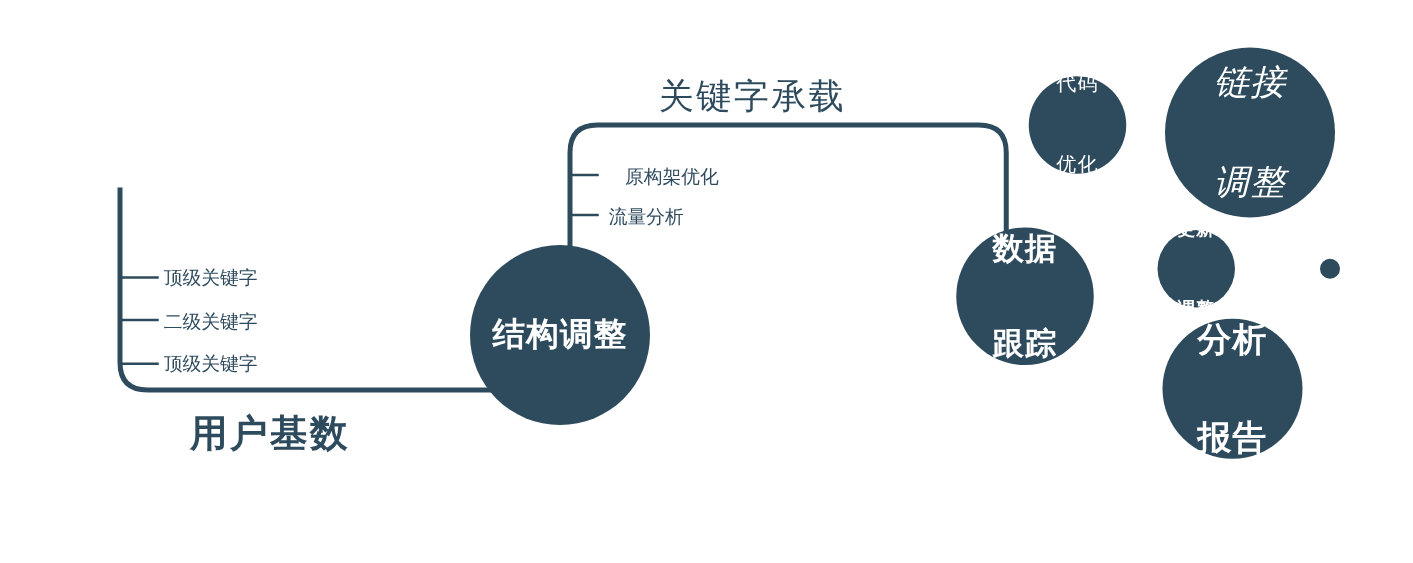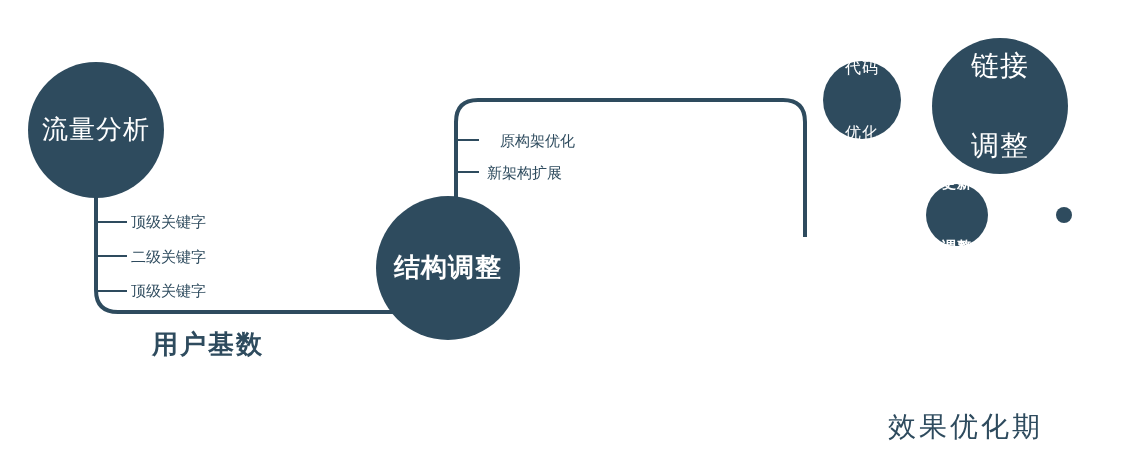--- a/index.html
+++ b/index.html
@@ -39,40 +39,40 @@
     justify-content: center;
     text-align: center;
     line-height: 1.2;
     letter-spacing: 1px;
     gap: 46px;
   }
   .c-traffic   { left: 28px;  top: 62px;  width: 136px; height: 136px; font-size: 26px; }
   .c-structure { left: 376px; top: 196px; width: 144px; height: 144px; font-size: 26px; font-weight: bold; }
   .c-datatrack { left: 765px; top: 182px; width: 110px; height: 110px; font-size: 25px; font-weight: 700; }
   .c-codeopt   { left: 823px; top: 61px;  width: 78px;  height: 78px;  font-size: 16px; }
-  .c-linkadj   { left: 932px; top: 38px;  width: 136px; height: 136px; font-size: 28px; }
+  .c-linkadj   { left: 932px; top: 38px;  width: 136px; height: 136px; font-size: 28px; font-style: italic; }
   .c-updadj    { left: 926px; top: 184px; width: 62px;  height: 62px;  font-size: 14px; font-weight: 700; }
   .c-report    { left: 930px; top: 255px; width: 112px; height: 112px; font-size: 27px; font-weight: 700; }
   .c-dot       { left: 1056px; top: 207px; width: 16px; height: 16px; }
 
   .label {
     position: absolute;
     color: var(--primary);
     white-space: nowrap;
   }
   .branch-label { font-size: 15px; }
   .b-top  { left: 131px; top: 213px; }
   .b-sec  { left: 131px; top: 248px; text-align: center; }
   .b-aux  { left: 131px; top: 282px; }
   .b-orig { left: 487px; top: 132px; margin-left: 13px; }
   .b-new  { left: 487px; top: 164px; }
 
   .edge-label { letter-spacing: 2px; }
   .l-keyword { left: 527px; top: 58px;  font-size: 28px; font-weight: 400; }
-  .l-userbase{ left: 152px; top: 327px; font-size: 26px; font-weight: 700; }
+  .l-userbase{ left: 152px; top: 327px; font-size: 30px; font-weight: 700; }
 
   .footer-label {
     left: 888px; top: 408px;
     font-size: 28px;
     font-weight: 400;
     letter-spacing: 3px;
   }
 </style>
 </head>
 <body>
@@ -84,50 +84,55 @@
     <path class="edge main" d="M 96 150 L 96 290 Q 96 312 118 312 L 450 312"></path>
     <path class="edge tick" d="M 96 222 L 127 222"></path>
     <path class="edge tick" d="M 96 256 L 127 256"></path>
     <path class="edge tick" d="M 96 291 L 127 291"></path>
 
     <path class="edge main" d="M 456 240 L 456 122 Q 456 100 478 100 L 783 100 Q 805 100 805 122 L 805 237"></path>
     <path class="edge tick" d="M 456 140 L 479 140"></path>
     <path class="edge tick" d="M 456 172 L 479 172"></path>
   </svg>
 
-  <div class="circle c-traffic">
-    <span>流量分析</span>
-  </div>
 
   <div class="circle c-structure">
     <span>结构调整</span>
   </div>
 
+  <div class="circle c-datatrack">
+    <span>数据</span>
+    <span>跟踪</span>
+  </div>
 
   <div class="circle c-codeopt">
     <span>代码</span>
     <span>优化</span>
   </div>
 
   <div class="circle c-linkadj">
     <span>链接</span>
     <span>调整</span>
   </div>
 
   <div class="circle c-updadj">
     <span>更新</span>
     <span>调整</span>
   </div>
 
   <div class="circle c-dot"></div>
 
+  <div class="circle c-report">
+    <span>分析</span>
+    <span>报告</span>
+  </div>
 
   <div class="label branch-label b-top">顶级关键字</div>
   <div class="label branch-label b-sec">二级关键字</div>
   <div class="label branch-label b-aux">顶级关键字</div>
   <div class="label branch-label b-orig">原构架优化</div>
-  <div class="label branch-label b-new">新架构扩展</div>
+  <div class="label branch-label b-new">流量分析</div>
 
+  <div class="label edge-label l-keyword">关键字承载</div>
   <div class="label edge-label l-userbase">用户基数</div>
 
-  <div class="label footer-label">效果优化期</div>
 
 </div>
 
 </body></html>

